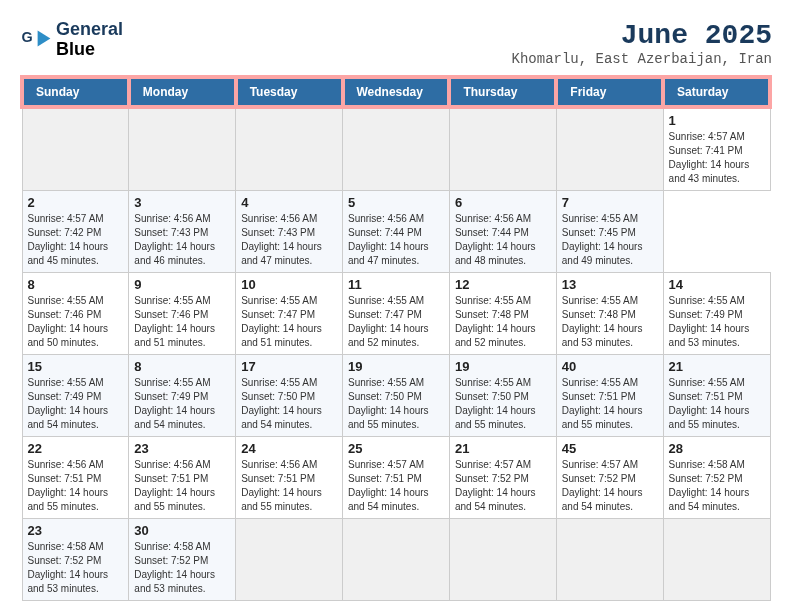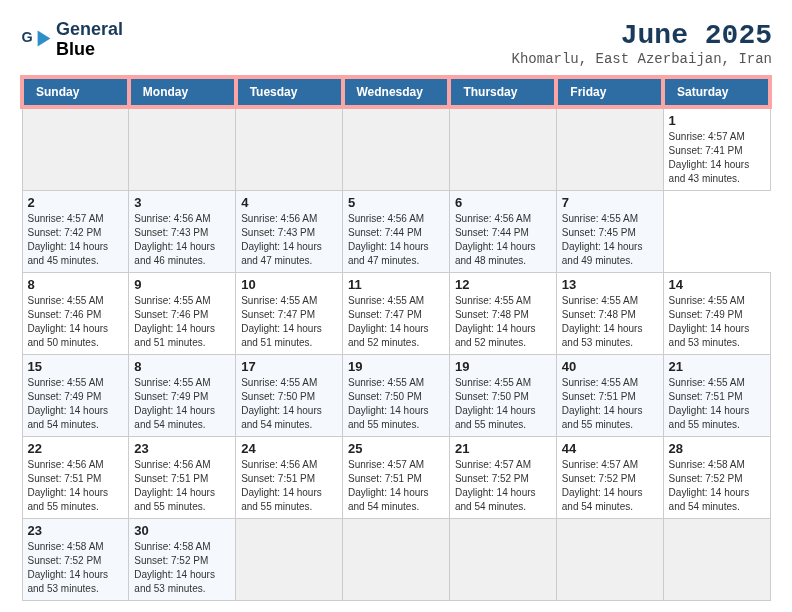--- a/index.html
+++ b/index.html
@@ -232,21 +232,21 @@
         </td>
         <td>
           <span class="day-number">25</span>
           <div class="day-info">Sunrise: 4:57 AM<br>Sunset: 7:51 PM<br>Daylight: 14 hours and 54 minutes.</div>
         </td>
         <td>
           <span class="day-number">21</span>
           <div class="day-info">Sunrise: 4:57 AM<br>Sunset: 7:52 PM<br>Daylight: 14 hours and 54 minutes.</div>
         </td>
         <td>
-          <span class="day-number">44</span>
+          <span class="day-number">45</span>
           <div class="day-info">Sunrise: 4:57 AM<br>Sunset: 7:52 PM<br>Daylight: 14 hours and 54 minutes.</div>
         </td>
         <td>
           <span class="day-number">28</span>
           <div class="day-info">Sunrise: 4:58 AM<br>Sunset: 7:52 PM<br>Daylight: 14 hours and 54 minutes.</div>
         </td>
       </tr>
       <tr>
         <td>
           <span class="day-number">23</span>

